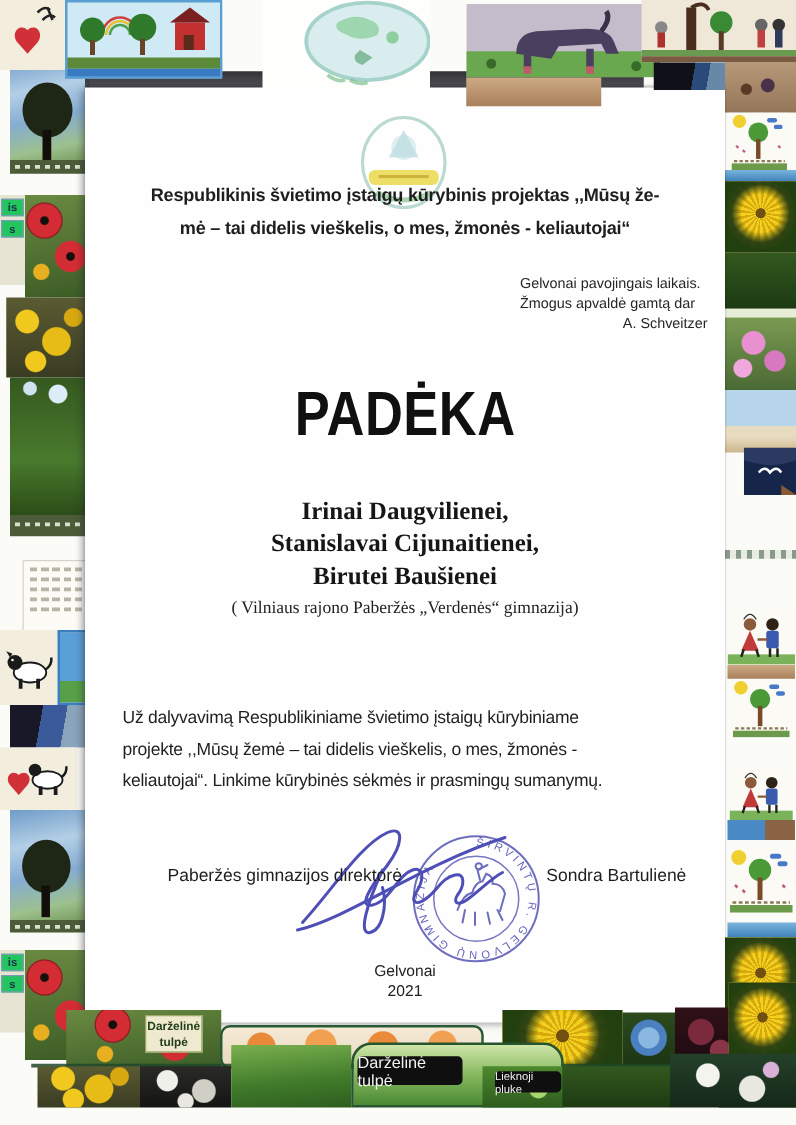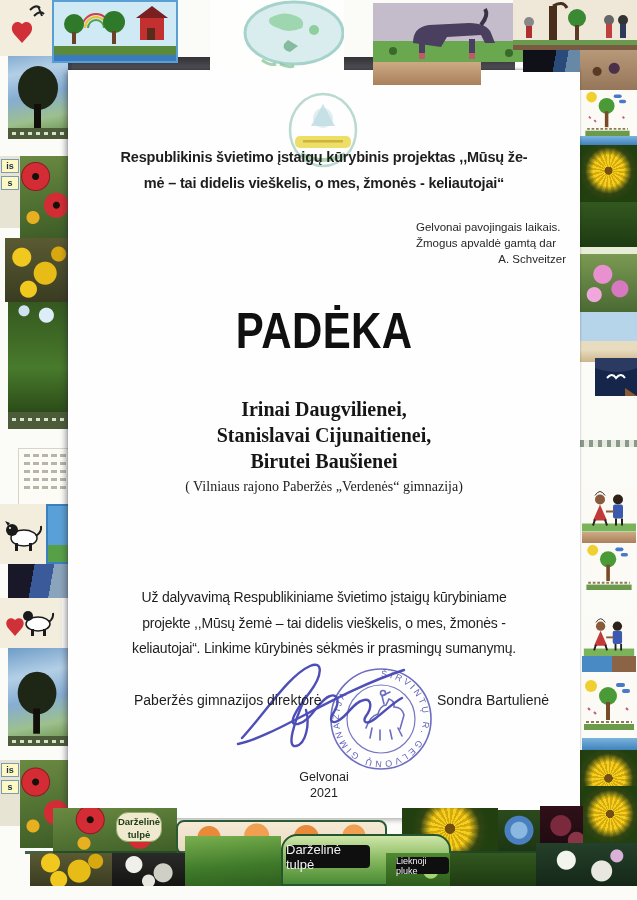--- a/index.html
+++ b/index.html
@@ -12,21 +12,21 @@
   
   .t-cream{background:#f3edde;}
   .t-skytree{background:linear-gradient(168deg,#6f9cc8 0%,#b3cfe6 30%,#86add2 55%,#9dc08e 80%,#6e9450 100%);}
   .t-caption{background:#4c5c38;}
   .t-caption i{position:absolute;left:6%;right:6%;top:38%;height:3px;
      background:repeating-linear-gradient(90deg,#d8e0cc 0 4px,transparent 4px 8px);}
   .t-textcard{background:#fcfbf6;border:1px solid #d8d4c8;}
   .t-textcard i{display:block;margin:5px 5px 0;height:3px;
      background:repeating-linear-gradient(90deg,#b8b4a8 0 6px,transparent 6px 9px);}
   .t-labelcards{background:#e8e4d4;}
-  .lab{margin:3px 1px;background:#fef9c3;border:1px solid #7a9ab8;color:#17324a;
+  .lab{margin:3px 1px;background:#22c55e;border:1px solid #7a9ab8;color:#17324a;
        font-size:9px;font-weight:bold;text-align:center;line-height:12px;}
   .t-bluemini{background:linear-gradient(#5aa0d8 0 70%,#58a048 70%);border:2px solid #3a80c0;box-sizing:border-box;}
   .t-darksketch{background:linear-gradient(100deg,#101018 0 55%,#2a4a7a 55% 75%,#6888a8 75%);}
   .p-darkmix{background:linear-gradient(100deg,#181828 0 38%,#3a5a9a 38% 66%,#8aa4bc 66%);}
   .p-dotted{background:repeating-linear-gradient(90deg,#8a9a8a 0 4px,#e8ece0 4px 9px);}
   .p-trees{background:radial-gradient(circle at 60% 12%,#dcecf8 0 7px,transparent 8px),
            radial-gradient(circle at 25% 8%,#cfe2f2 0 5px,transparent 6px),
            linear-gradient(#35581f,#487a2c 60%,#2c4c18);}
   .p-beach{background:linear-gradient(#b6d4ea 0 58%,#e8dcc0 58% 75%,#cdb68c);}
   .p-brownkids{background:radial-gradient(circle at 30% 70%,#5a3a24 0 4px,transparent 5px),
@@ -92,33 +92,33 @@
       letter-spacing:-.2px;line-height:26px;color:#1e1e1e;}
   #quote{left:348px;top:150px;width:152px;font-size:11.5px;line-height:15.5px;color:#262626;}
   #quote .author{text-align:right;padding-right:2px;margin-top:1px;}
   #heading{top:232px;left:0;right:0;text-align:center;color:#101010;}
   #heading span{display:inline-block;font-size:50px;font-weight:600;letter-spacing:.5px;
       transform:scaleX(.84);transform-origin:center;}
   #names{top:326px;left:0;right:0;text-align:center;font-family:"Liberation Serif",serif;
       font-weight:700;font-size:20px;line-height:26px;color:#161616;}
   #school{top:409px;left:0;right:0;text-align:center;font-family:"Liberation Serif",serif;
       font-size:14px;color:#222;}
-  #body-text{top:491px;left:30px;right:30px;text-align:center;font-size:14px;line-height:25.5px;
-      letter-spacing:-.2px;color:#1f1f1f;margin-top:24px;}
+  #body-text{top:491px;left:30px;right:30px;text-align:left;font-size:14px;line-height:25.5px;
+      letter-spacing:-.2px;color:#1f1f1f;}
   .signer{font-size:14px;color:#1d1d1d;white-space:nowrap;}
   #place-block{top:699px;left:0;right:0;text-align:center;font-size:12.5px;line-height:16px;color:#222;}
 
   
   .badge{position:absolute;z-index:8;background:#0f0f0f;color:#f2f2f2;border-radius:4px;
       display:flex;align-items:center;justify-content:center;}
   #badge-tulip{left:286px;top:845px;width:84px;height:23px;font-size:13px;}
   #badge-pluke{left:396px;top:857px;width:53px;height:17px;font-size:9px;}
   #badge-gvazdikas{left:472px;top:860px;width:52px;height:31px;font-size:14px;margin-top:42px;}
   #cream-label{position:absolute;left:116px;top:812px;width:46px;height:30px;z-index:8;
-      background:#efe9cf;border:1px solid #9aa86a;border-radius:12px;color:#233f1a;font-weight:bold;
+      background:#efe9cf;border:1px solid #9aa86a;border-radius:0;color:#233f1a;font-weight:bold;
       font-size:9.5px;line-height:13px;text-align:center;box-sizing:border-box;padding-top:2px;}
 </style>
 </head>
 <body>
 
 <div id="scene">
 
   <div class="tile t-cream z6" style="left:0;top:0;width:52px;height:56px">
     <svg viewBox="0 0 52 56">
       <path d="M14 34 c-6 -8 2 -16 8 -10 c6 -6 14 2 8 10 l-8 9 Z" fill="#d03038"></path>

